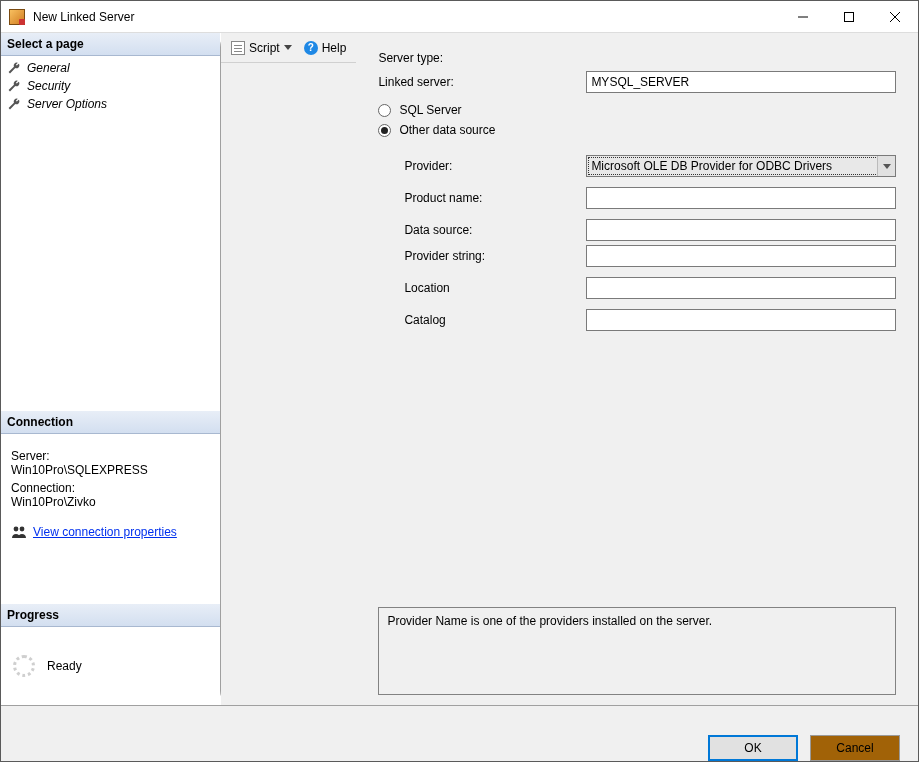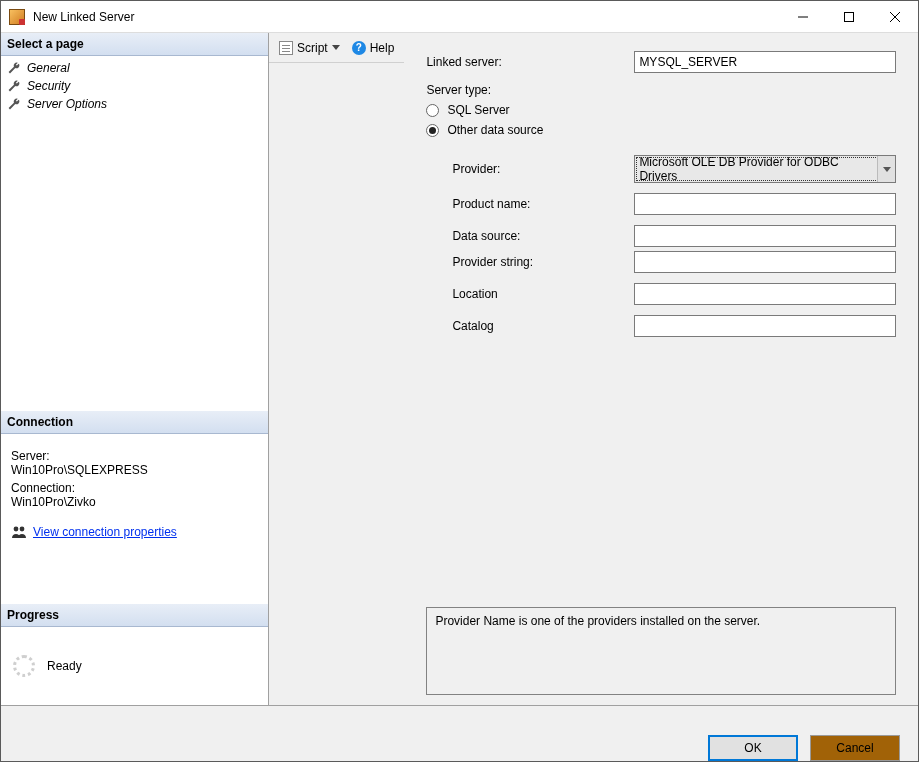--- a/index.html
+++ b/index.html
@@ -51,25 +51,26 @@
     font-family: "Segoe MDL2 Assets","Segoe UI Symbol",Arial;
     font-size: 10px;
   }
   .winbtn svg { display:block; }
   
   .workspace {
     display: flex;
     height: calc(100% - 32px - 56px);
   }
   .sidebar {
-    width: 268px;
+    width: 220px;
     border-right: 1px solid #a0a0a0;
     background: #f0f0f0;
     display: flex;
     flex-direction: column;
+    border-radius: 14px;
   }
   .side-header {
     background: linear-gradient(#e8eef7,#d3dff0);
     border-bottom: 1px solid #a8b8d0;
     font-weight: bold;
     padding: 4px 6px;
   }
   .side-body { background:#fff; padding:3px 0; }
   .side-body.grow { flex:1; }
   .nav-item {
@@ -129,21 +130,21 @@
     width:100%;
     height:22px;
     border:1px solid #7a7a7a;
     padding:1px 4px;
     font: inherit;
     background:#fff;
   }
   .txt.ro { background:#fff; }
   .sel-wrap { position:relative; flex:1; }
   .sel {
-    width:100%; height:28px;
+    width:100%; height:22px;
     border:1px solid #7a7a7a;
     background:#e8e8e8;
     padding:1px 20px 1px 4px;
     font:inherit;
     outline:1px dotted #333;
     outline-offset:-3px;
     display:flex; align-items:center;
   }
   .sel-arrow {
     position:absolute; right:1px; top:1px; bottom:1px;
@@ -279,29 +280,29 @@
         <span>Script</span>
         <span class="dd-arrow"></span>
       </div>
       <div class="tbtn">
         <span class="help-ico">?</span>
         <span>Help</span>
       </div>
     </div>
 
     <div class="form-area">
+      <div class="form-row" style="margin-bottom:6px;">
+        <div class="lbl">Server type:</div>
+      </div>
+
       <div class="form-row">
         <div class="lbl">Linked server:</div>
         <div class="ctl">
           <input class="txt" type="text" value="MYSQL_SERVER" style="">
         </div>
-      </div>
-
-      <div class="form-row" style="margin-bottom:6px;">
-        <div class="lbl">Server type:</div>
       </div>
 
       <div class="radio-row">
         <span class="radio"></span>
         <span>SQL Server</span>
       </div>
       <div class="radio-row" style="margin-bottom:18px;">
         <span class="radio checked"></span>
         <span>Other data source</span>
       </div>

